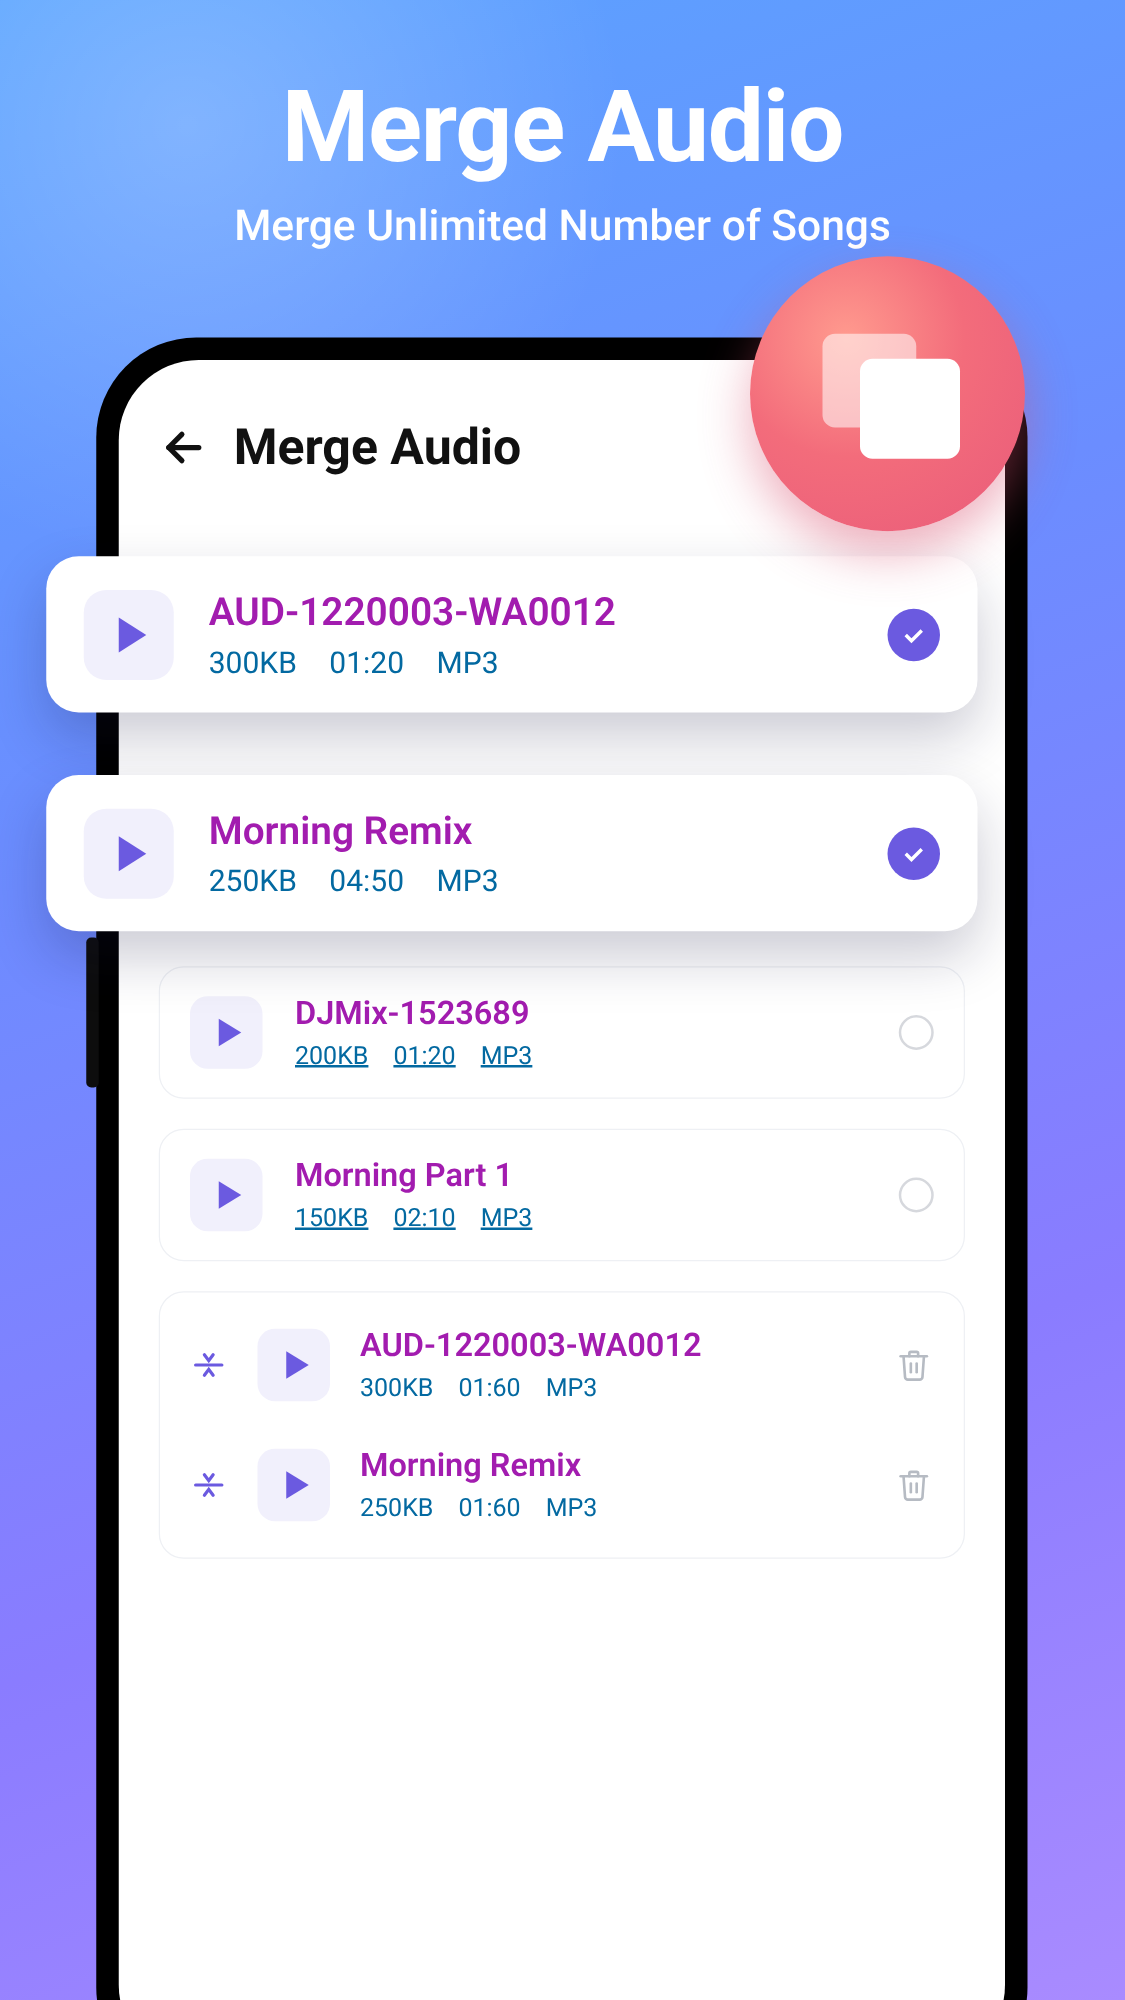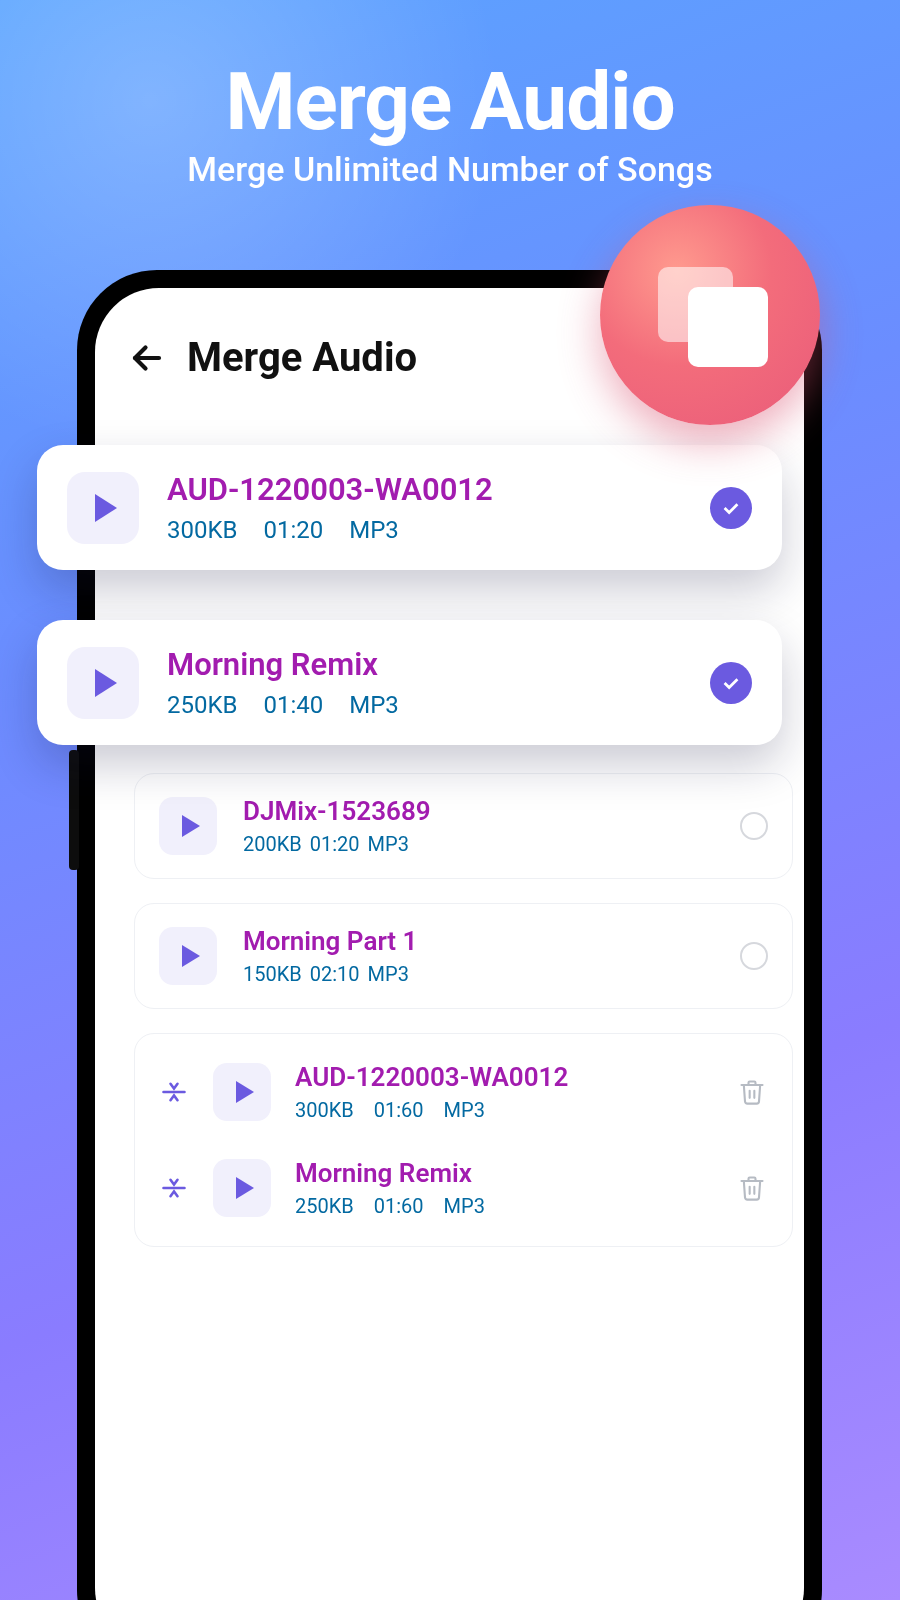--- a/index.html
+++ b/index.html
@@ -17,21 +17,21 @@
     border-radius: 50%;
     background: radial-gradient(closest-side, rgba(255,255,255,0.22), rgba(255,255,255,0.0));
   }
   .hero {
     position: absolute;
     top: 55px; left: 0; right: 0;
     text-align: center;
     color: #fff;
   }
   .hero h1 { font-size: 80px; font-weight: 700; letter-spacing: -1px; }
-  .hero p { font-size: 34px; font-weight: 500; margin-top: 0; }
+  .hero p { font-size: 34px; font-weight: 500; margin-top: 12px; }
 
   
   .merge-badge {
     position: absolute;
     top: 205px; right: 80px;
     width: 220px; height: 220px;
     border-radius: 50%;
     background: radial-gradient(circle at 35% 30%, #ff9a8e 0%, #f36c7b 45%, #e95b7a 100%);
     box-shadow: 0 18px 40px rgba(217,80,110,0.45);
     display: flex; align-items: center; justify-content: center;
@@ -116,21 +116,21 @@
     border-left-width: 18px;
     border-top-width: 11px;
     border-bottom-width: 11px;
   }
   .track-info { flex: 1; min-width: 0; }
   .track-title { font-size: 31px; font-weight: 600; color: #a21caf; margin-bottom: 8px; }
   .track-meta { font-size: 24px; color: #0369a1; display: flex; gap: 26px; }
 
   
   .inner-card .track-title { font-size: 26px; margin-bottom: 6px; }
-  .inner-card .track-meta { font-size: 20px; gap: 8px; }
+  .inner-card .track-meta { font-size: 20px; gap: 20px; text-decoration: underline; }
   .queue-card .track-title { font-size: 26px; margin-bottom: 6px; }
   .queue-card .track-meta { font-size: 20px; gap: 20px; }
 
   .check-badge {
     width: 42px; height: 42px;
     border-radius: 50%;
     background: #6b5ae0;
     display: flex; align-items: center; justify-content: center;
     flex: none;
   }
@@ -139,22 +139,21 @@
   .radio-empty {
     width: 28px; height: 28px;
     border-radius: 50%;
     border: 2px solid #d6d8dd;
     flex: none;
   }
 
   
   .inner-list {
     margin-top: 370px; 
-    padding: 0 11px;
-    margin-left: 28px;
+    padding: 0 32px;
   }
   .inner-card {
     border: 1px solid #eef0f4;
     border-radius: 20px;
     padding: 22px 24px;
     display: flex; align-items: center; gap: 26px;
     margin-bottom: 24px;
   }
 
   .queue-card {
@@ -327,21 +326,21 @@
 </div>
 
 <div class="pop-card card-2">
   <div class="play-btn">
     <div class="play-tri"></div>
   </div>
   <div class="track-info">
     <div class="track-title">Morning Remix</div>
     <div class="track-meta">
       <span>250KB</span>
-      <span>01:40</span>
+      <span>04:50</span>
       <span>MP3</span>
     </div>
   </div>
   <div class="check-badge">
     <svg viewBox="0 0 24 24">
         <polyline points="5 12 10 17 19 8"></polyline>
       </svg>
   </div>
 </div>
 

